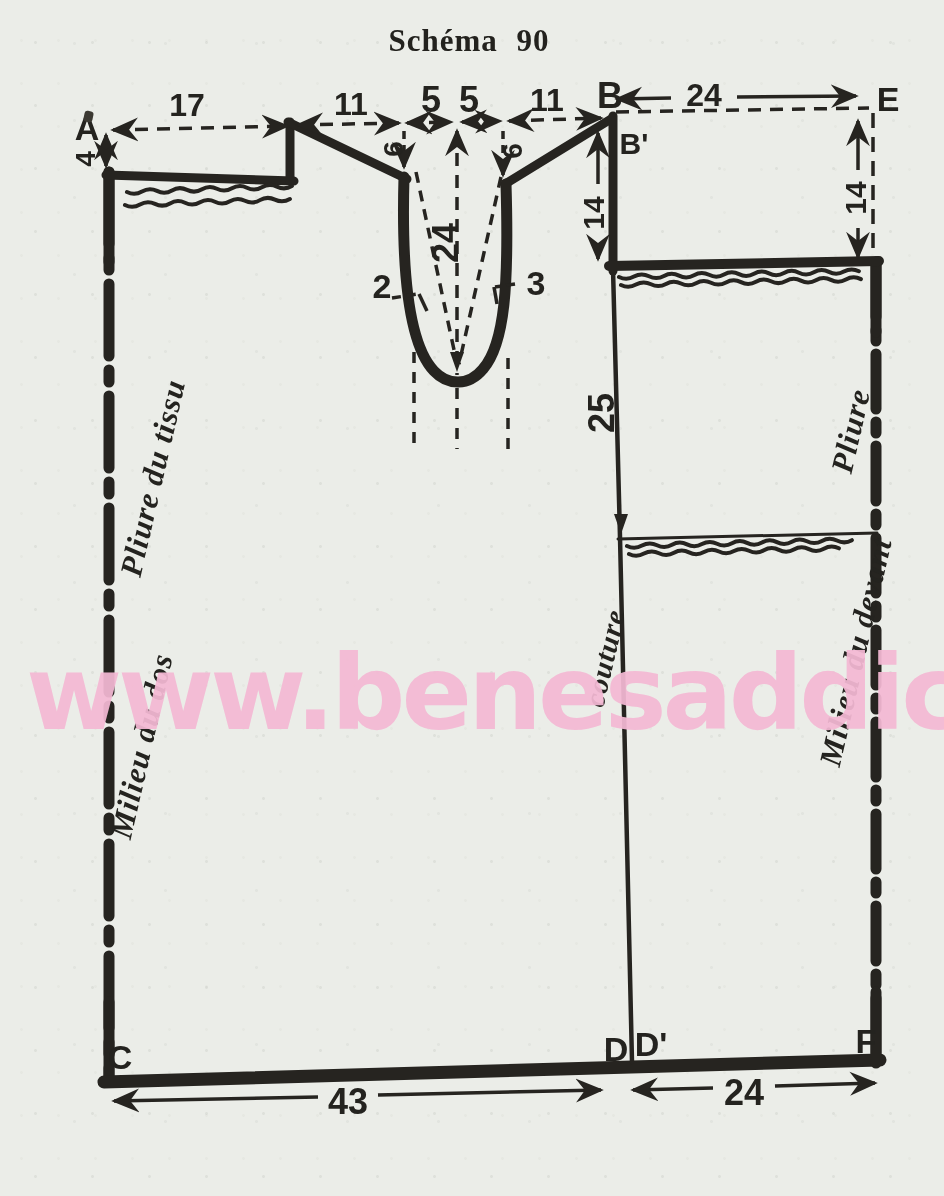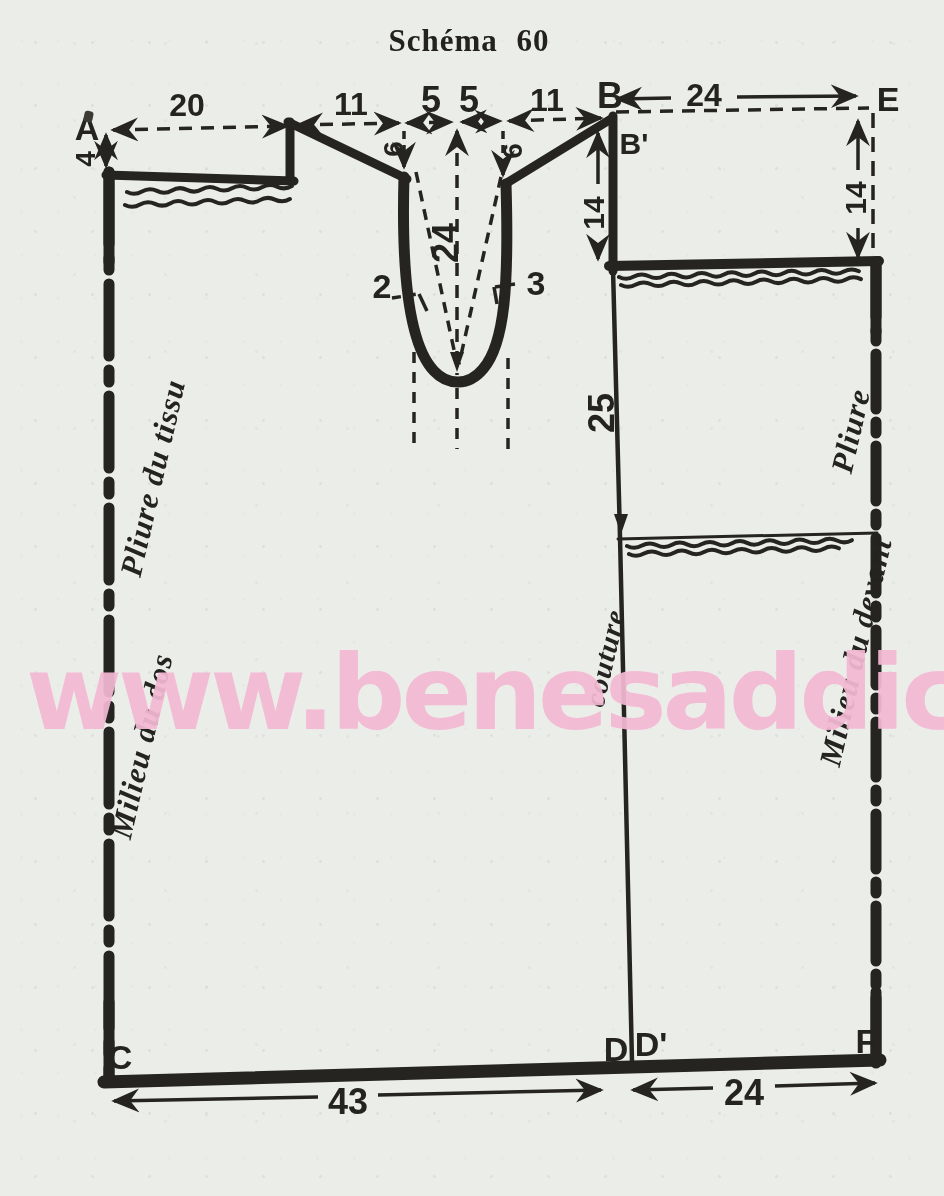--- a/index.html
+++ b/index.html
@@ -129,32 +129,32 @@
       <path d="M633,1090 L713,1088" marker-start="url(#ah)"></path>
       <path d="M775,1086 L875,1083" marker-end="url(#ah)"></path>
     </g>
 
     <g fill="#262420" stroke="none">
       <polygon points="450,352 464,352 457,372"></polygon>
       <polygon points="614,514 628,514 621,534"></polygon>
     </g>
   </svg>
 
-  <div class="title" style="left:469px;top:41px">Schéma 60</div>
+  <div class="title" style="left:469px;top:41px">Schéma 90</div>
 
   <div class="lbl sz34" style="left:87px;top:128px">A</div>
   <div class="lbl sz36" style="left:610px;top:96px">B</div>
   <div class="lbl sz30" style="left:634px;top:144px">B'</div>
   <div class="lbl sz34" style="left:888px;top:99px">E</div>
   <div class="lbl sz34" style="left:120px;top:1057px">C</div>
   <div class="lbl sz34" style="left:616px;top:1049px">D</div>
   <div class="lbl sz34" style="left:651px;top:1044px">D'</div>
   <div class="lbl sz34" style="left:866px;top:1041px">F</div>
 
-  <div class="lbl" style="left:187px;top:105px">20</div>
+  <div class="lbl" style="left:187px;top:105px">17</div>
   <div class="lbl" style="left:351px;top:104px">11</div>
   <div class="lbl sz36" style="left:431px;top:100px">5</div>
   <div class="lbl sz36" style="left:469px;top:100px">5</div>
   <div class="lbl" style="left:547px;top:100px">11</div>
   <div class="lbl" style="left:704px;top:95px">24</div>
   <div class="lbl rot sz28" style="left:86px;top:159px">4</div>
   <div class="lbl rot sz28" style="left:394px;top:149px">6</div>
   <div class="lbl rot sz28" style="left:513px;top:151px">6</div>
   <div class="lbl rot sz36" style="left:446px;top:243px">24</div>
   <div class="lbl sz34" style="left:382px;top:286px">2</div>

